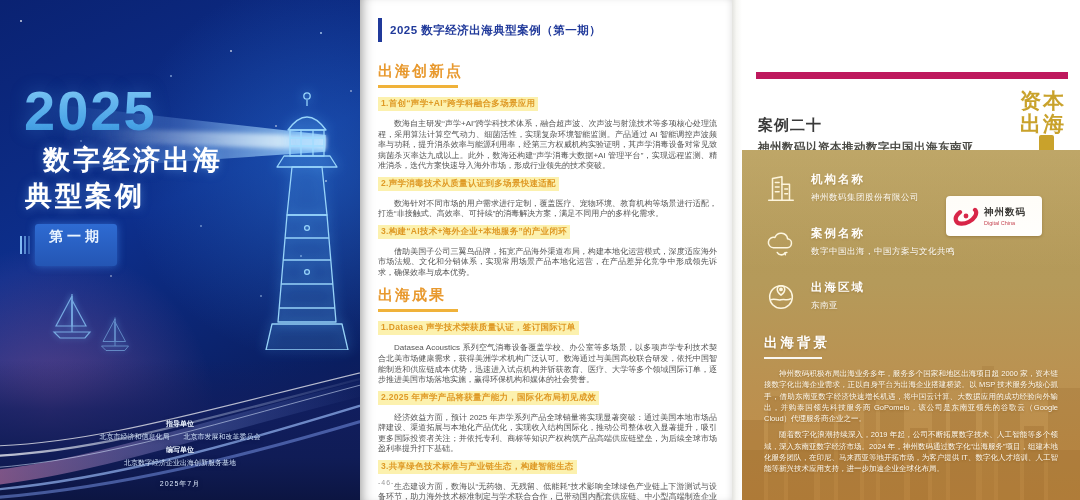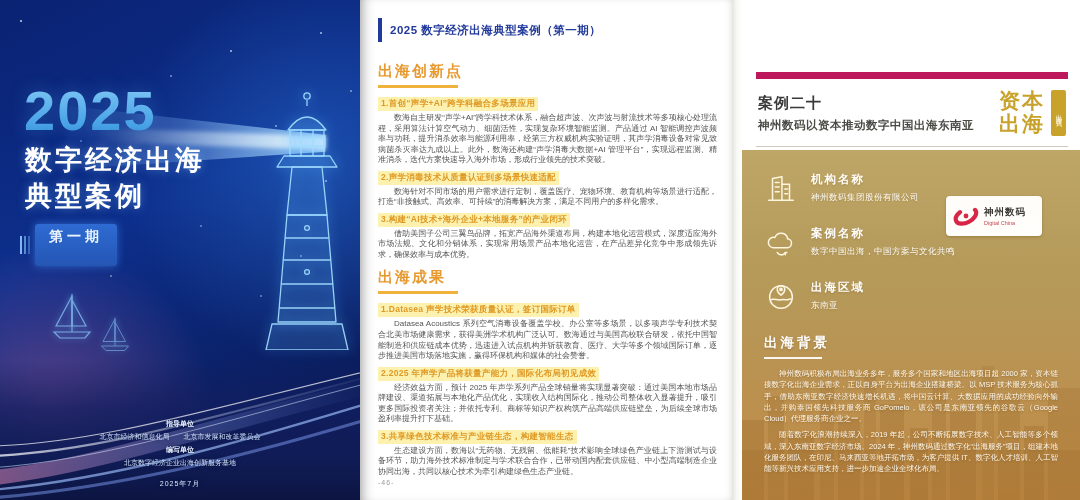--- a/index.html
+++ b/index.html
@@ -33,21 +33,21 @@
   .lighthouse { position:absolute; right:-10px; top:88px; width:126px; height:262px; opacity:.95;
     filter:drop-shadow(0 0 6px rgba(90,180,255,.8)); }
   .sailboat-a { position:absolute; left:52px; top:292px; width:40px; height:48px; opacity:.75;
     filter:drop-shadow(0 0 3px rgba(120,200,255,.8)); }
   .sailboat-b { position:absolute; left:100px; top:316px; width:30px; height:36px; opacity:.6;
     filter:drop-shadow(0 0 3px rgba(120,200,255,.8)); }
   .cover-year { position:absolute; left:24px; top:78px; font-size:56px; font-weight:bold; letter-spacing:2px;
     background:linear-gradient(180deg,#8fd2f8 0%, #4aa4e6 70%, #2f86d0 100%);
     -webkit-background-clip:text; background-clip:text; color:transparent;
     text-shadow:0 0 18px rgba(80,170,240,.35); }
-  .cover-t1 { position:absolute; left:25px; top:142px; font-size:27px; font-weight:bold; color:#fff; letter-spacing:3px;
+  .cover-t1 { position:absolute; left:43px; top:142px; font-size:27px; font-weight:bold; color:#fff; letter-spacing:3px;
     text-shadow:0 0 10px rgba(120,190,255,.5); }
   .cover-t2 { position:absolute; left:25px; top:178px; font-size:27px; font-weight:bold; color:#fff; letter-spacing:3px;
     text-shadow:0 0 10px rgba(120,190,255,.5); }
   .issue-row { position:absolute; left:20px; top:224px; display:flex; align-items:center; }
   .issue-ticks { width:10px; height:18px; margin-right:5px;
     background:linear-gradient(to right, rgba(140,200,255,.9) 2px, transparent 2px, transparent 4px,
       rgba(140,200,255,.6) 4px, rgba(140,200,255,.6) 6px, transparent 6px, transparent 8px,
       rgba(140,200,255,.35) 8px, rgba(140,200,255,.35) 10px); }
   .issue-badge { background:linear-gradient(180deg,#2e6bd2,#2456b4); color:#eaf4ff; font-size:14px; font-weight:bold;
     letter-spacing:4px; padding:4px 14px 20px; border-radius:3px; box-shadow:0 0 8px rgba(70,140,240,.6); }
@@ -63,35 +63,35 @@
   .page-mid { position:relative; width:372px; height:500px; background:#ffffff;
     padding:18px 15px 0 18px;
     box-shadow:inset 10px 0 14px -10px rgba(0,0,0,.5), inset -6px 0 8px -7px rgba(0,0,0,.18); }
   .mid-header { display:flex; align-items:center; margin-bottom:20px; }
   .mid-header .hbar { width:4px; height:24px; background:#20399a; margin-right:8px; }
   .mid-header .htxt { color:#20399a; font-weight:bold; font-size:11.5px; letter-spacing:.5px; }
   .sec { margin-bottom:8px; }
   .sec-h { color:#e8992e; font-size:15px; font-weight:bold; letter-spacing:2px; }
   .sec-rule { width:80px; height:3px; background:#f0b23a; margin:4px 0 9px; }
   .item-t { display:table; background:#fcf1ae; color:#df9a26; font-weight:bold; font-size:8.5px;
-    padding:1px 3px; margin-bottom:2px; letter-spacing:.3px; }
+    padding:1px 3px; margin-bottom:8px; letter-spacing:.3px; }
   .item-b { font-size:8px; line-height:1.32; color:#555; text-align:justify; text-indent:2em; margin-bottom:5px; }
   .page-no { position:absolute; left:18px; bottom:14px; font-size:7px; color:#9a9a9a; letter-spacing:1px; }
 
   
   .gutter { width:10px; height:500px;
     background:linear-gradient(to right,#e3e3df 0%, #f7f7f4 45%, #ffffff 100%); }
 
   
   .page-right { position:relative; width:338px; height:500px; background:#fff; overflow:hidden; }
   .case-card { margin:72px 12px 0 14px; border-top:7px solid #be185d; border-bottom:1px solid #c9c9bd;
     padding:11px 2px 10px; display:flex; justify-content:space-between; align-items:center; }
   .case-no { font-size:15px; font-weight:bold; color:#3a3a3a; letter-spacing:1px; }
   .case-title { font-size:11.5px; font-weight:bold; color:#4a4a45; margin-top:5px; letter-spacing:.5px; }
-  .case-right { display:flex; align-items:center; }
+  .case-right { display:flex; align-items:center;flex-direction:column; }
   .mode-chars { color:#c9a22b; font-weight:bold; font-size:21px; line-height:1.08; letter-spacing:2px; text-align:center; }
   .mode-tag { writing-mode:vertical-rl; background:#c9a22b; color:#fdf6da; font-size:6.5px;
     letter-spacing:2px; padding:5px 3px; border-radius:2px; margin-left:6px; height:46px; text-align:center; }
   .gold { position:absolute; left:0; right:0; top:150px; bottom:0; overflow:hidden;
     padding:22px 22px 0 22px; color:#fff;
     background:linear-gradient(180deg,#b29957 0%, #b59a5a 38%, #bb9150 68%, #c28c46 100%); }
   .gold-haze { position:absolute; left:0; right:0; top:150px; height:120px; pointer-events:none;
     background:linear-gradient(180deg, rgba(255,235,190,.16), rgba(255,235,190,0)); }
   .skyline { position:absolute; left:0; right:0; bottom:0; height:200px; width:100%; opacity:.45; }
   .info-row { position:relative; display:flex; margin-bottom:20px; align-items:flex-start; }

